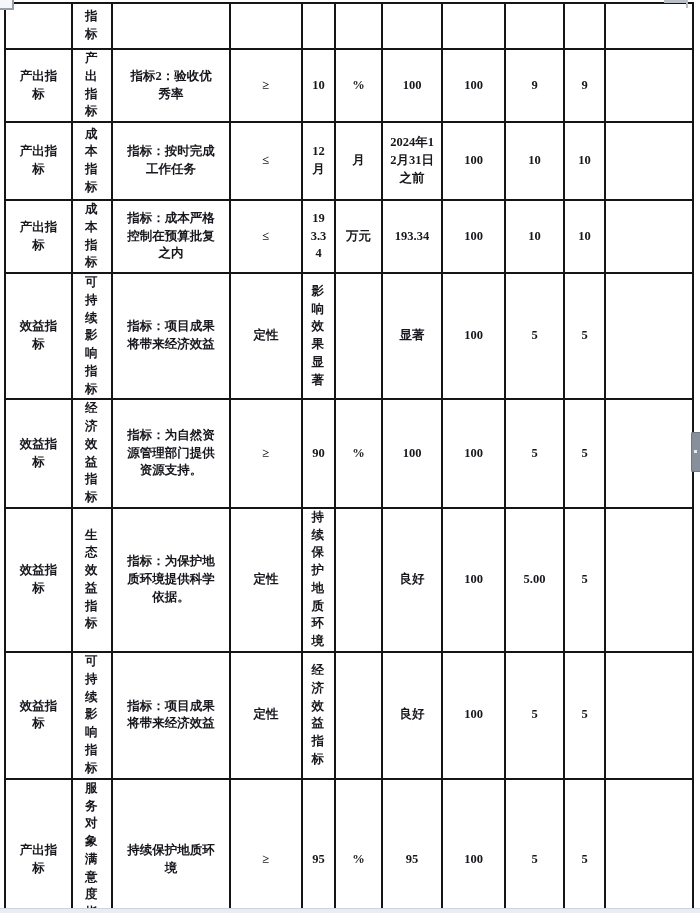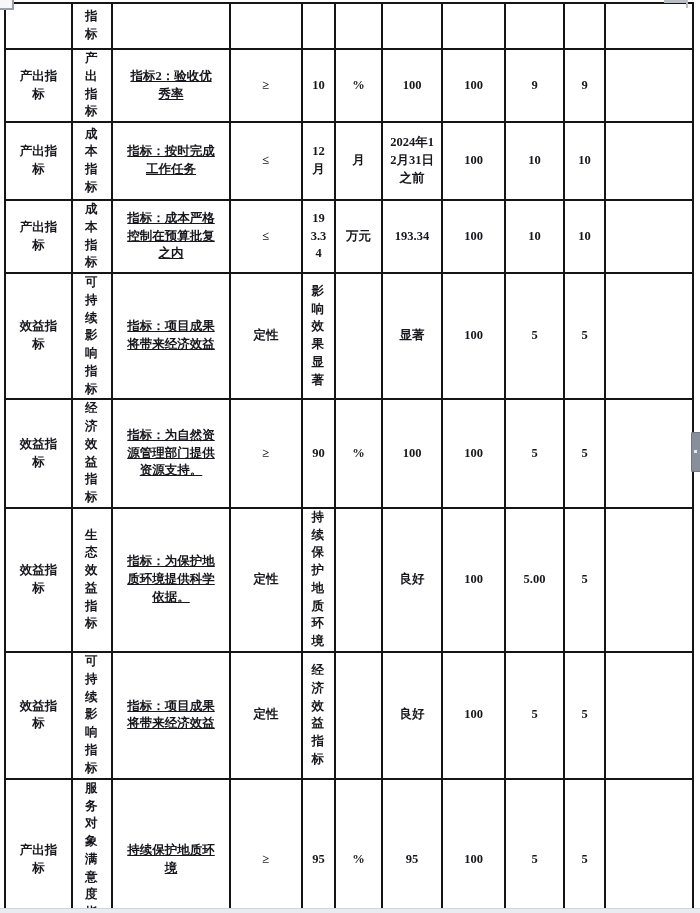--- a/index.html
+++ b/index.html
@@ -15,21 +15,21 @@
   .doc-table td{
     border:2px solid #151515;
     text-align:center;vertical-align:middle;
     padding:0 3px;
     font-size:12.5px;font-weight:700;color:#17171d;
     line-height:1.42;
     overflow:hidden;
   }
   td.c0{padding:0 11px;word-break:break-all;border-radius:15px;}
   td.c1{padding:0 2px;}
-  td.c2{padding:8px 13px;word-break:break-all;text-decoration:underline;}
+  td.c2{padding:8px 13px;word-break:break-all;}
   td.c3{padding:0 4px;}
   td.c4{padding:0 5px;word-break:break-all;}
   td.c5{padding:0 2px;word-break:break-all;}
   td.c6{padding:0 7px;word-break:break-all;}
   td.c7,td.c8,td.c9{padding:0 4px;}
   td.c10{padding:0 4px;}
   .vtext{
     display:inline-block;width:1.12em;word-break:break-all;
     line-height:1.42;text-align:left;
   }

